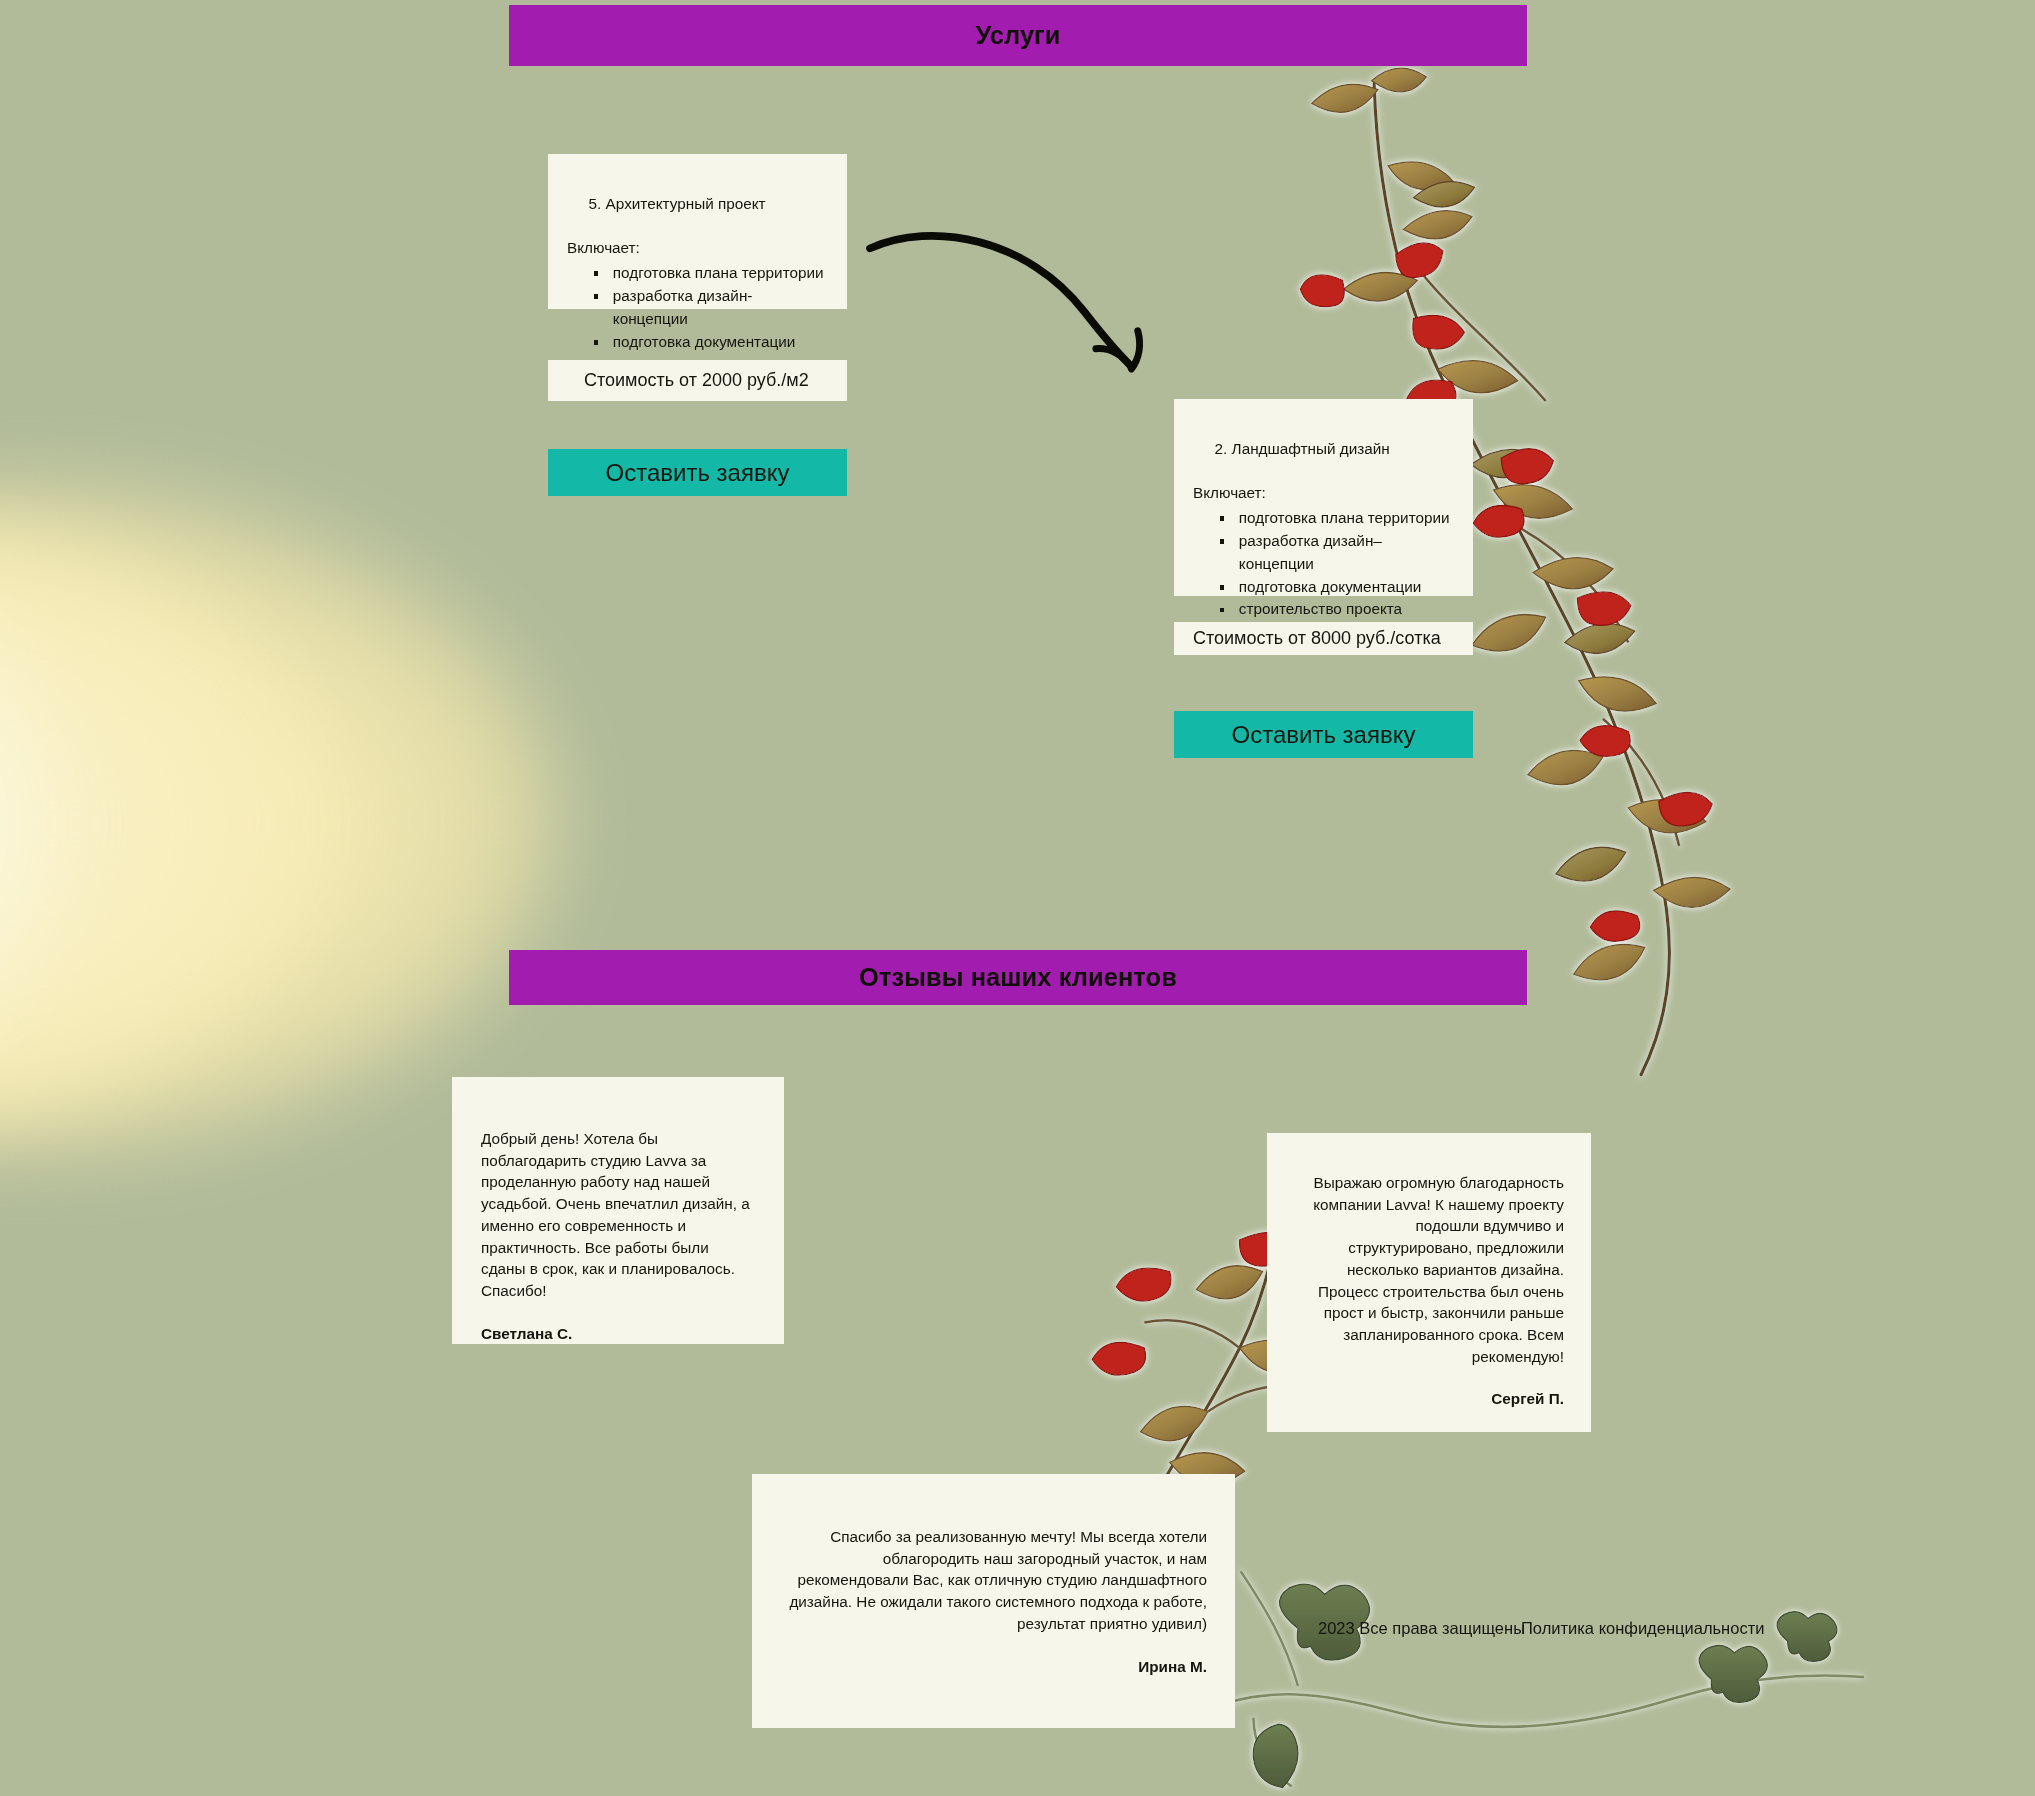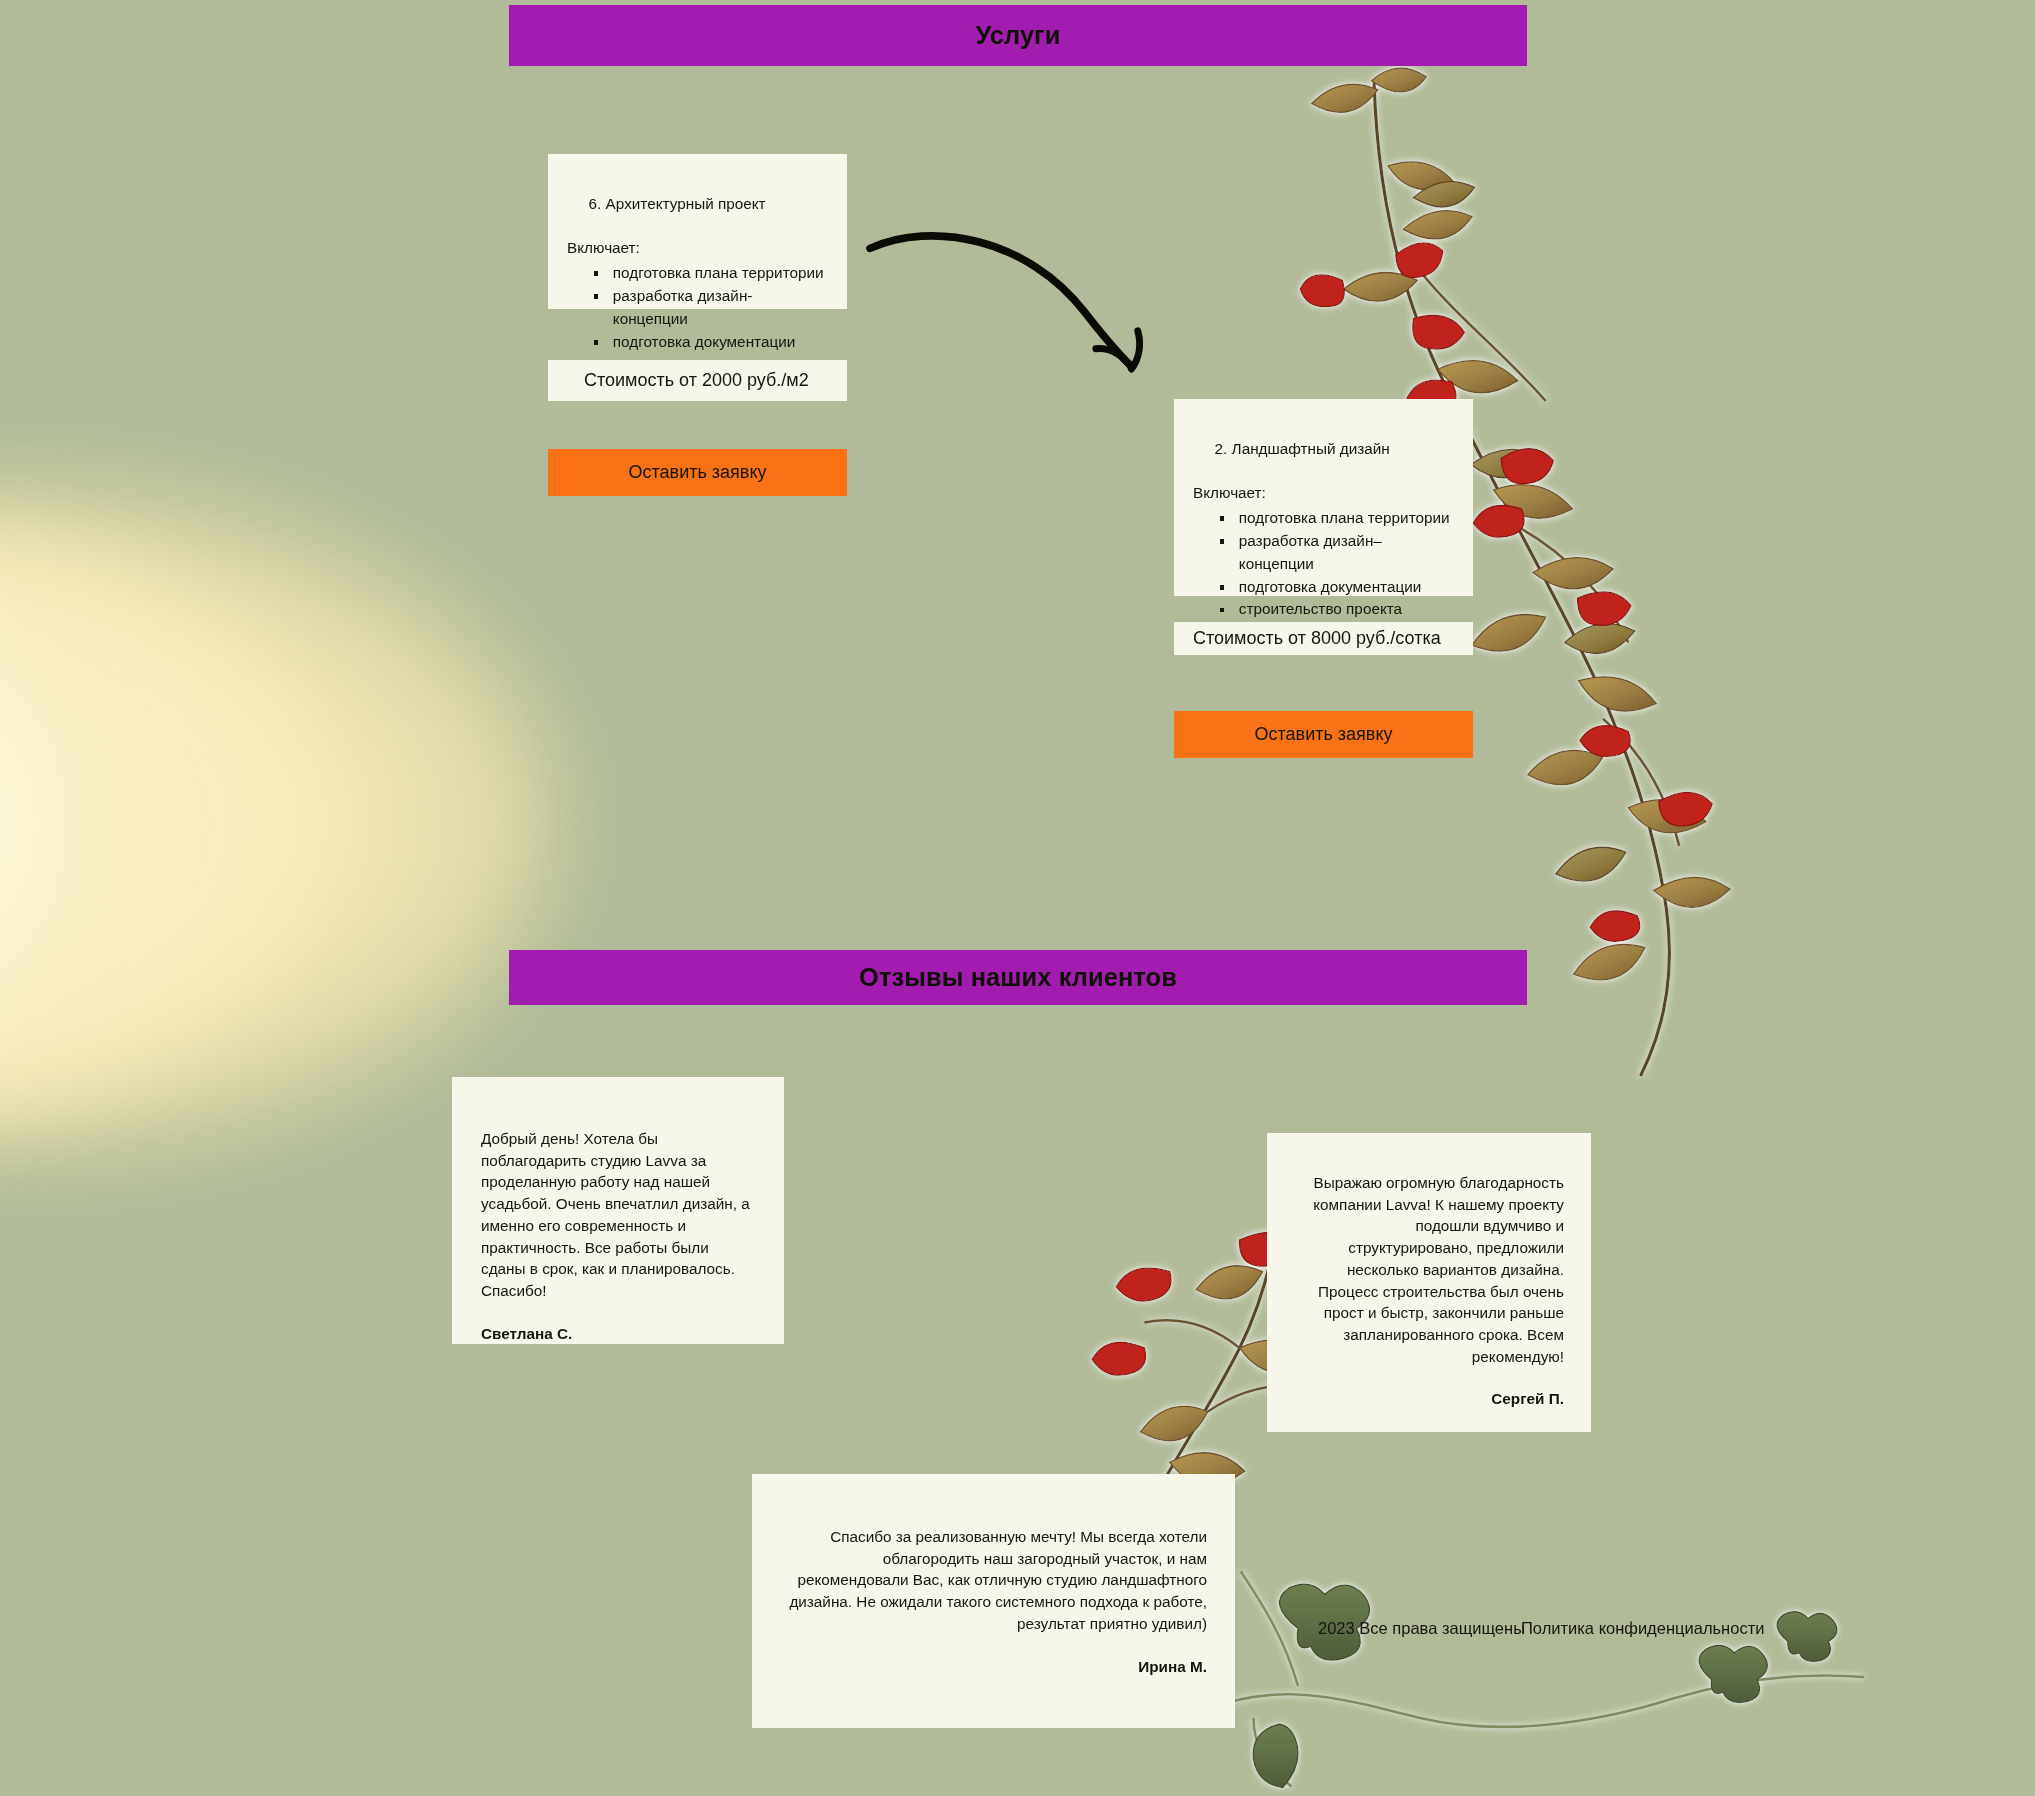--- a/index.html
+++ b/index.html
@@ -111,27 +111,27 @@
     display: flex;
     align-items: center;
   }
   .price-text {
     font-size: 18px;
     padding-left: 36px;
   }
 
   .cta {
     position: absolute;
-    background: #f97316;
+    background: #14b8a6;
     border: none;
     display: flex;
     align-items: center;
     justify-content: center;
     font-family: inherit;
-    font-size: 18px;
+    font-size: 24px;
     color: #16160f;
     cursor: pointer;
     padding: 0;
   }
 
   .review-card {
     padding: 0;
   }
   .review-inner {
     position: absolute;
@@ -295,21 +295,21 @@
 <div class="branch" style="left:862px; top:223px; width:299px; height:165px;">
   <svg width="299" height="165" viewBox="0 0 470 260">
     <path d="M12 40 C 110 -4, 260 24, 350 140 C 378 176, 400 202, 420 222" fill="none" stroke="#0b0b06" stroke-width="12" stroke-linecap="round"></path>
     <path d="M368 198 C 390 196, 410 208, 424 228" fill="none" stroke="#0b0b06" stroke-width="11" stroke-linecap="round"></path>
     <path d="M434 170 C 440 192, 436 214, 424 230" fill="none" stroke="#0b0b06" stroke-width="11" stroke-linecap="round"></path>
   </svg>
 </div>
 
 <div class="card svc-card" style="left:548px; top:154px; width:299px; height:155px;">
   <div class="svc-head">
-    <span class="indent">6. Архитектурный проект</span><br>
+    <span class="indent">5. Архитектурный проект</span><br>
     <span>Включает:</span>
   </div>
   <ul class="svc-list">
     <li>подготовка плана территории</li>
     <li>разработка дизайн-концепции</li>
     <li>подготовка документации</li>
   </ul>
 </div>
 
 <div class="card price-card" style="left:548px; top:360px; width:299px; height:41px;">

